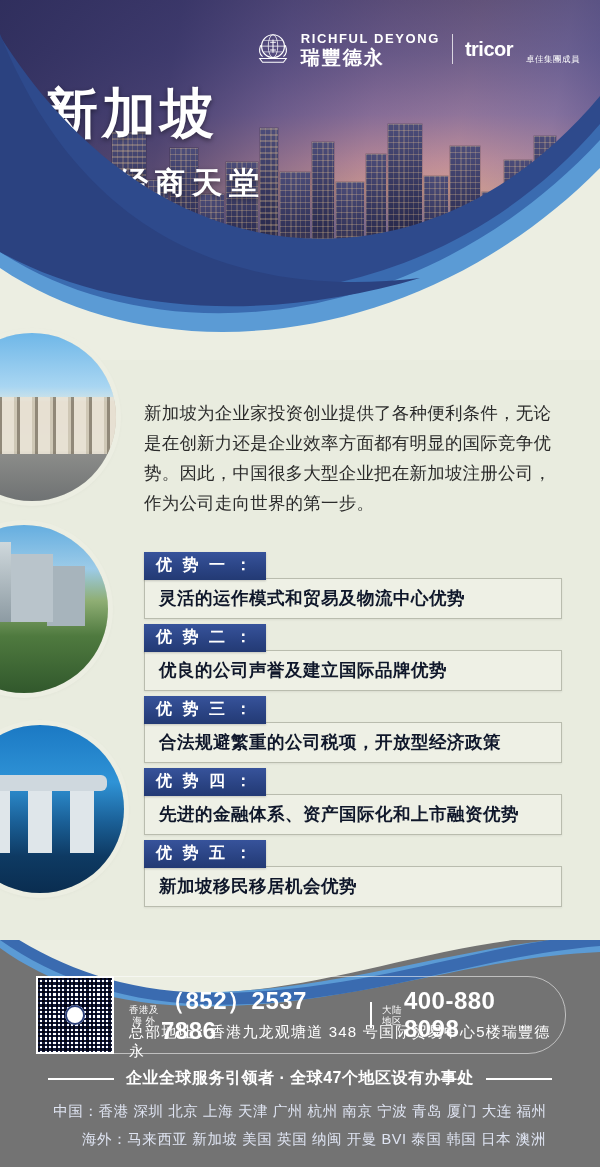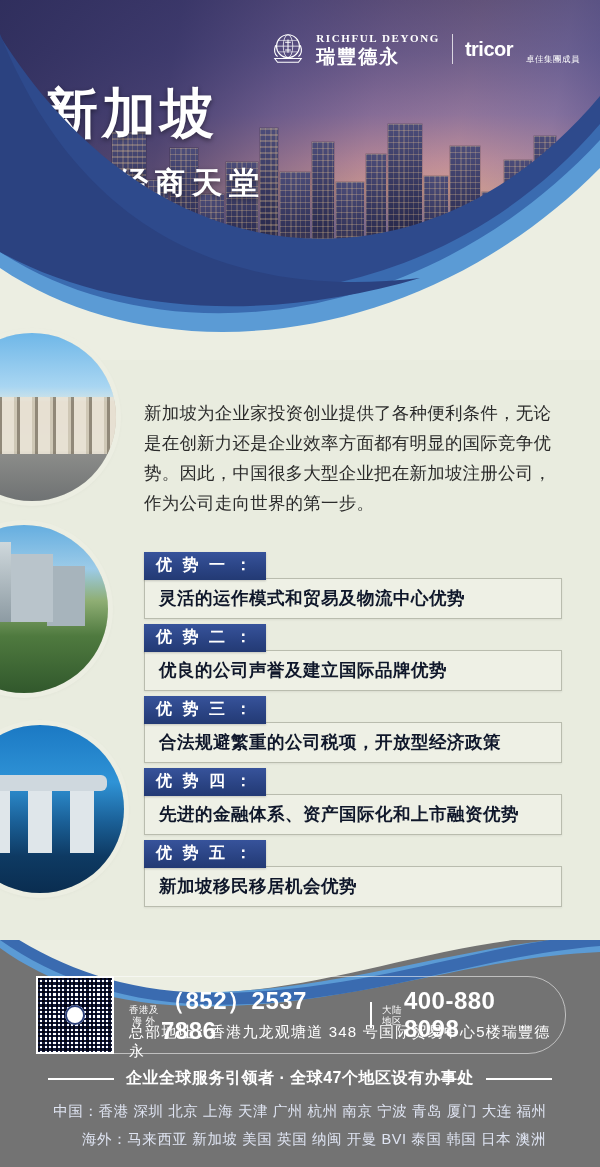--- a/index.html
+++ b/index.html
@@ -85,22 +85,22 @@
   }
 
   
   .logo{
     position:absolute;right:20px;top:30px;
     display:flex;align-items:center;gap:9px;color:#fff;
   }
   .crest{width:38px;height:38px;position:relative;flex:none;}
   .logo-cn{display:flex;flex-direction:column;line-height:1;}
   .logo-en{
-    font-size:11px;font-weight:700;letter-spacing:1.6px;
-    font-family:Liberation Serif, serif;
+    font-size:13px;font-weight:700;letter-spacing:1.6px;
+    font-family:Liberation Sans, sans-serif;
   }
   .logo-hz{font-size:19px;font-weight:700;letter-spacing:2px;margin-top:3px;}
   .logo-div{width:1px;height:30px;background:rgba(255,255,255,.75);margin:0 3px;}
   .tricor{font-size:20px;font-weight:700;letter-spacing:-0.5px;}
   .tricor-sub{font-size:8.5px;letter-spacing:.5px;margin-left:4px;align-self:flex-end;padding-bottom:2px;}
 
   
   .circ{
     position:absolute;border-radius:50%;overflow:hidden;
     box-shadow:0 0 0 5px #eceee2, 0 1px 6px rgba(0,0,0,.22);

